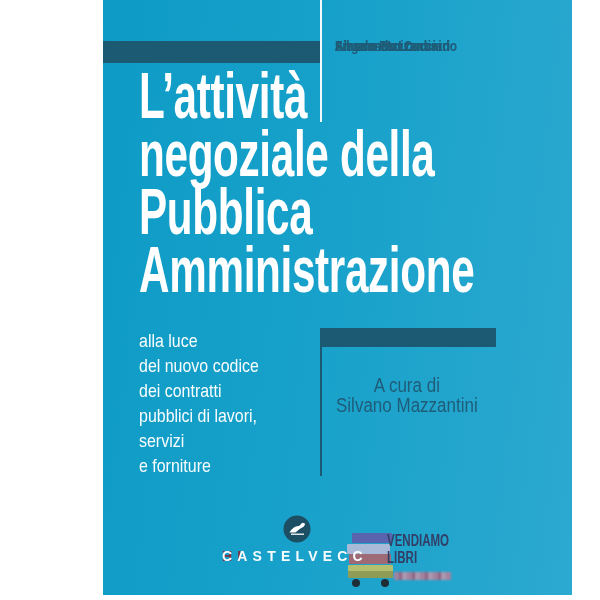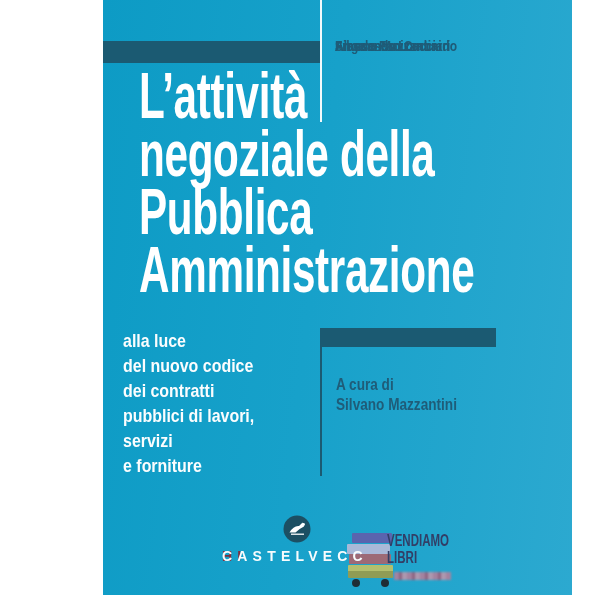--- a/index.html
+++ b/index.html
@@ -22,25 +22,25 @@
   .cx{display:inline-block;transform-origin:0 60%;position:static;}
   .s80{transform:scaleX(.80);}
   
   .authors{left:232px;top:33px;line-height:25px;font-size:15px;font-weight:700;
     color:#1f5c78;white-space:nowrap;}
   
   .title{left:36px;top:67px;line-height:58px;font-size:64px;font-weight:700;
     color:#ffffff;white-space:nowrap;letter-spacing:-0.5px;}
   .title>div{position:static;transform:scaleX(.66);transform-origin:0 50%;}
   
-  .subtitle{left:20px;top:328px;line-height:25px;font-size:19px;font-weight:700;
+  .subtitle{left:36px;top:328px;line-height:25px;font-size:19px;font-weight:400;
     color:#fbfdfe;white-space:nowrap;}
   .subtitle>div{position:static;transform:scaleX(.84);transform-origin:0 50%;}
   
-  .credits{line-height:20px;font-size:16px;font-weight:700;color:#1f5c78;white-space:nowrap;}
+  .credits{line-height:20px;font-size:20px;font-weight:400;color:#1f5c78;white-space:nowrap;text-align:center;}
   .credits>div{position:static;transform:scaleX(.85);transform-origin:0 50%;}
   .credits.block1{left:233px;top:375px;}
   .credits.block2{left:233px;top:435px;}
   
   .logo-wrap{left:180px;top:515px;width:28px;height:28px;}
   .publisher-line{left:119px;top:550px;height:12px;line-height:12px;font-size:14px;
     font-weight:700;letter-spacing:5.2px;color:#f8fcfd;white-space:nowrap;z-index:3;}
   .publisher-line .overlap{color:#7c2f3e;position:static;}
   
   .badge{left:241px;top:530px;width:152px;height:62px;z-index:2;}

